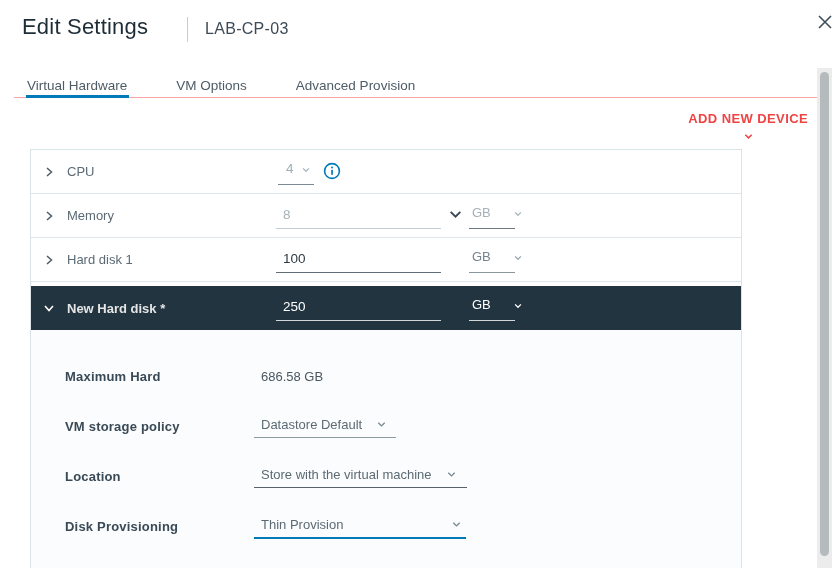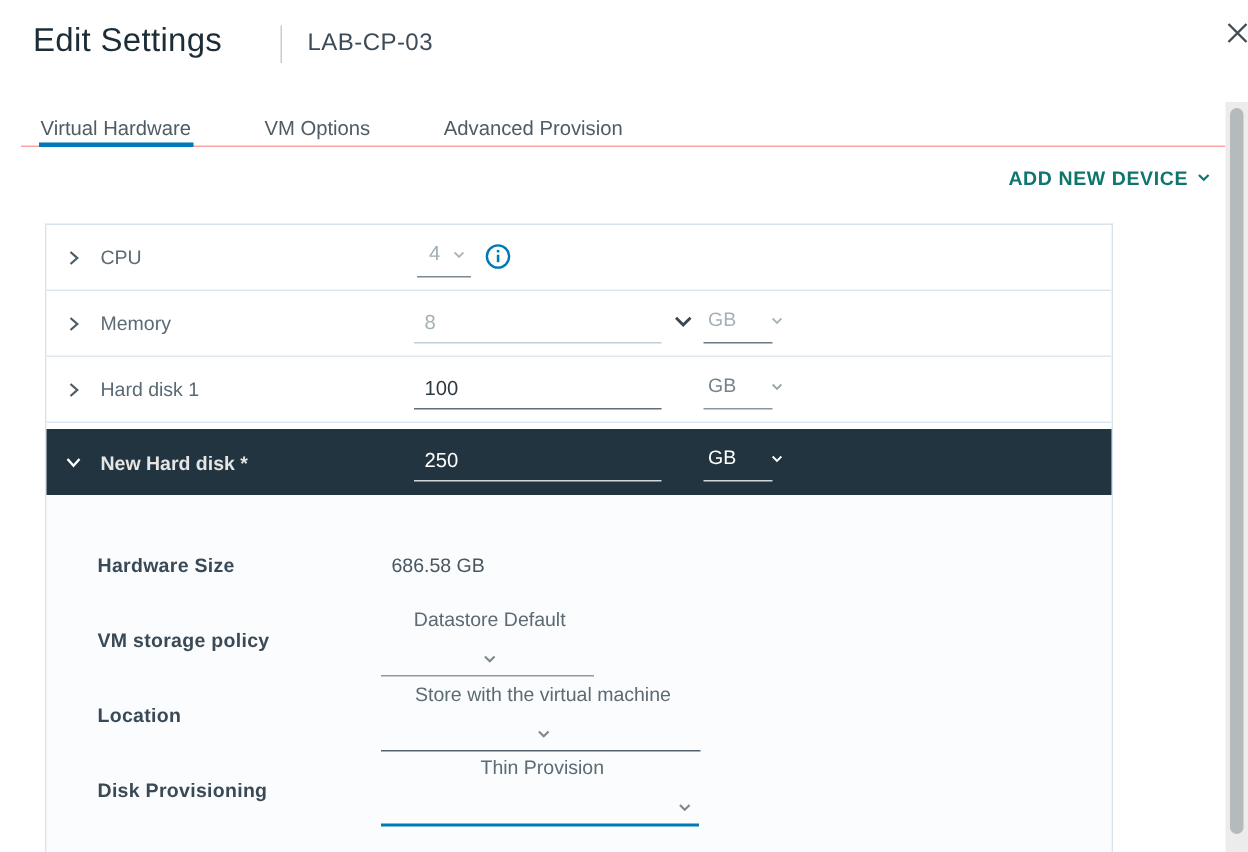--- a/index.html
+++ b/index.html
@@ -36,22 +36,22 @@
     font-family:inherit;
   }
   .tab.active::after {
     content:""; position:absolute; left:-1px; right:-2px; bottom:-1px;
     height:3px; background:#0079b8;
   }
   
   .add-device-btn {
     position:absolute; top:111px; right:24px;
     display:flex; align-items:center; gap:5px;
-    color:#0f766e; font-size:13px; font-weight:600; letter-spacing:.4px;
-    background:none; border:none; cursor:pointer; font-family:inherit;
+    color:#ef4444; font-size:13px; font-weight:600; letter-spacing:.4px;
+    background:none; border:none; cursor:pointer; font-family:inherit;flex-direction:column;
   }
   
   .hw-table {
     position:absolute; left:30px; top:149px; width:712px; height:419px;
     border:1px solid #d9e3ea; border-bottom:none; overflow:hidden;
     display:flex; flex-direction:column; background:#fff;justify-content:flex-end;
   }
   .hw-row {
     height:44px; flex:0 0 44px; border-bottom:1px solid #dde7ed;
     position:relative; display:flex; align-items:center; padding-left:12px;
@@ -97,21 +97,21 @@
   
   .detail-section {
     flex:1 1 auto; background:#fafcfd; padding-top:21px;
   }
   .detail-row { height:50px; display:flex; align-items:center; padding-left:34px; }
   .detail-label { flex:0 0 189px; font-size:13px; font-weight:700; color:#394955; letter-spacing:.2px; }
   .detail-value { font-size:13px; color:#4a5761; padding-left:7px; }
   .detail-select {
     display:flex; align-items:center; gap:14px;
     font-size:13px; color:#5c6a73; cursor:pointer;
-    border-bottom:1px solid #8d9aa1; padding:3px 4px 5px 7px;flex-direction:column;
+    border-bottom:1px solid #8d9aa1; padding:3px 4px 5px 7px;
   }
   .detail-select .chev { color:#7b8890; }
   .sel-storage { width:142px; }
   .sel-location { width:213px; border-bottom-color:#55626b; }
   .sel-provision { width:212px; border-bottom:2px solid #0079b8; }
   .sel-provision .chev { margin-left:auto; }
   
   .scroll-track { position:absolute; right:0; top:68px; bottom:0; width:15px; background:#ececec; }
   .scroll-thumb {
     position:absolute; left:3px; width:9px; top:4px; height:484px;
@@ -239,21 +239,21 @@
     <button class="kebab" aria-label="row actions">
       <i></i>
         <i></i>
         <i></i>
     </button>
   </div>
 
   <div class="detail-section">
 
     <div class="detail-row">
-      <span class="detail-label">Hardware Size</span>
+      <span class="detail-label">Maximum Hard</span>
       <span class="detail-value">686.58 GB</span>
     </div>
 
     <div class="detail-row">
       <span class="detail-label">VM storage policy</span>
       <div class="detail-select sel-storage">
         <span>Datastore Default</span>
         <span class="chev">
           <svg width="11" height="11" viewBox="0 0 12 12">
               <path d="M2.5 4l3.5 3.5L9.5 4" fill="none" stroke="currentColor" stroke-width="1.5"></path>

